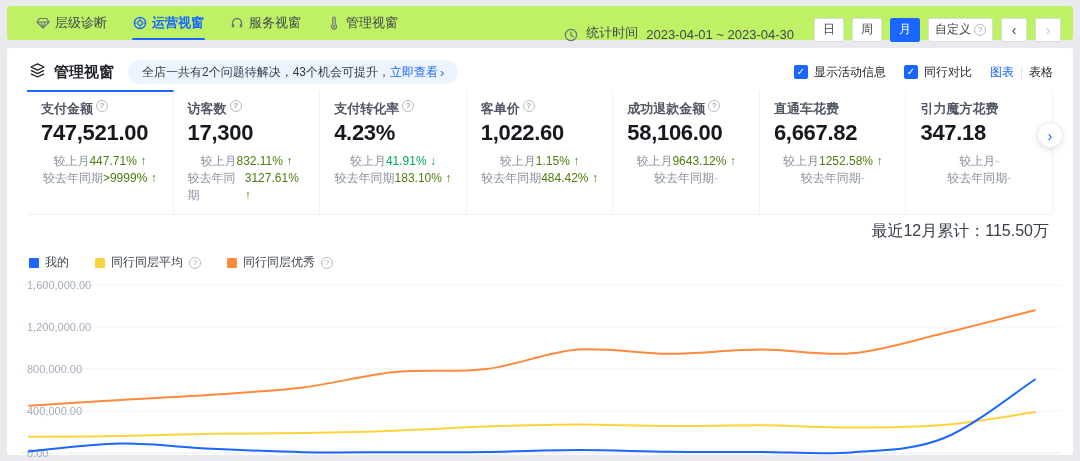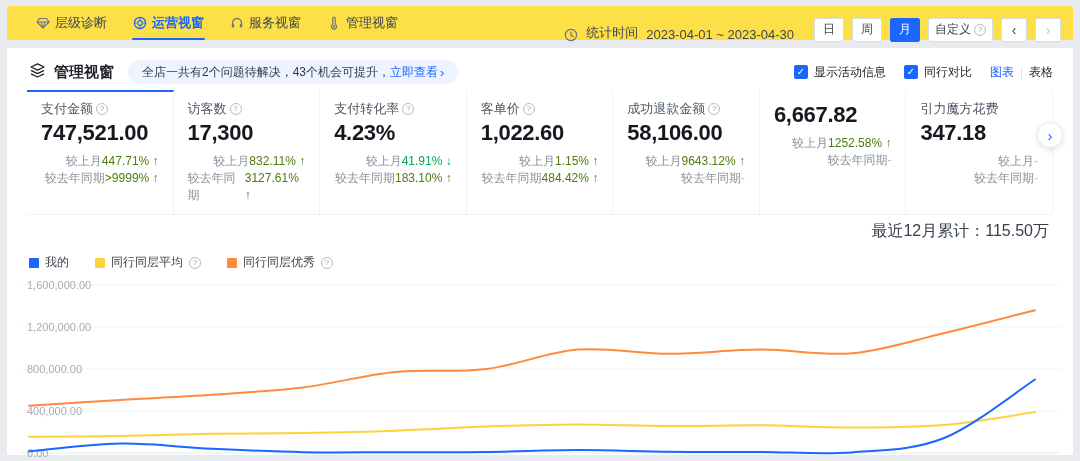--- a/index.html
+++ b/index.html
@@ -3,21 +3,21 @@
 <meta charset="utf-8">
 <style>
   * { margin:0; padding:0; box-sizing:border-box; }
   html,body { width:1080px; height:461px; }
   body {
     background:#e8eaed;
     font-family:"Liberation Sans","DejaVu Sans",sans-serif;
     color:#1f2329; position:relative; overflow:hidden; font-size:13px;
   }
   
-  .topbar { position:absolute; left:7px; top:6px; right:7px; height:34px; background:#fde047;
+  .topbar { position:absolute; left:7px; top:6px; right:7px; height:34px; background:#bef264;
             border-radius:3px; display:flex; align-items:center; justify-content:space-between;
             padding:0 12px 0 16px; }
   .tabs { display:flex; height:34px; }
   .tab { display:flex; align-items:center; gap:5px; font-size:13px; color:#41464f;
          padding:0 13px; position:relative; cursor:pointer; }
   .tab.active { color:#1a66ff; font-weight:bold; }
   .tab.active::after { content:""; position:absolute; left:12px; right:12px; bottom:0;
                        height:2px; background:#1a66ff; border-radius:1px; }
   .ticon { display:inline-flex; }
   .topbar-right { display:flex; align-items:flex-end; gap:8px; }
@@ -51,24 +51,24 @@
         display:inline-flex; align-items:center; justify-content:center; line-height:1; }
   .view-toggle { display:flex; align-items:center; gap:6px; }
   .vt-chart { color:#1a66ff; cursor:pointer; }
   .vt-div { color:#dcdfe4; }
   .vt-table { color:#1f2329; cursor:pointer; }
   
   .cards-row { display:flex; margin:0 20px; border-bottom:1px solid #eef0f3; }
   .card { flex:1; padding:8px 14px 10px; border-top:2px solid transparent;
           border-right:1px solid #f1f2f5; cursor:pointer; }
   .card.selected { border-top-color:#1a66ff; }
-  .ctitle { display:flex; align-items:center; font-size:13px; color:#4e5763; }
+  .ctitle { display:flex; align-items:flex-start; font-size:13px; color:#4e5763;font-weight:bold; }
   .cvalue { font-size:22px; font-weight:bold; color:#15191f; margin:2px 0 7px;
             letter-spacing:-0.3px; }
-  .crow { display:flex; justify-content:flex-end; align-items:center; font-size:12px;
+  .crow { display:flex; justify-content:center; align-items:center; font-size:12px;
           line-height:17px; }
   .clabel { color:#8a919c; }
   .cmp.up { color:#4d7c0f; }
   .cmp.down { color:#00a859; }
   .dash { color:#b9bec7; }
   .next-cards { position:absolute; right:10px; top:74px; width:26px; height:26px; border-radius:50%;
                 background:#fff; border:1px solid #e7eaf0; box-shadow:0 2px 6px rgba(31,42,68,.12);
                 color:#1a66ff; font-size:15px; display:flex; align-items:center; justify-content:center;
                 cursor:pointer; }
   
@@ -249,20 +249,23 @@
         <div class="crow">
           <span class="clabel">较上月</span>
           <span class="cmp up">9643.12% <span>↑</span></span>
         </div>
         <div class="crow">
           <span class="clabel">较去年同期</span>
           <span class="dash">-</span>
         </div>
       </div>
       <div class="card">
+        <div class="ctitle">
+          <span>直通车花费</span>
+        </div>
         <div class="cvalue">6,667.82</div>
         <div class="crow">
           <span class="clabel">较上月</span>
           <span class="cmp up">1252.58% <span>↑</span></span>
         </div>
         <div class="crow">
           <span class="clabel">较去年同期</span>
           <span class="dash">-</span>
         </div>
       </div>

